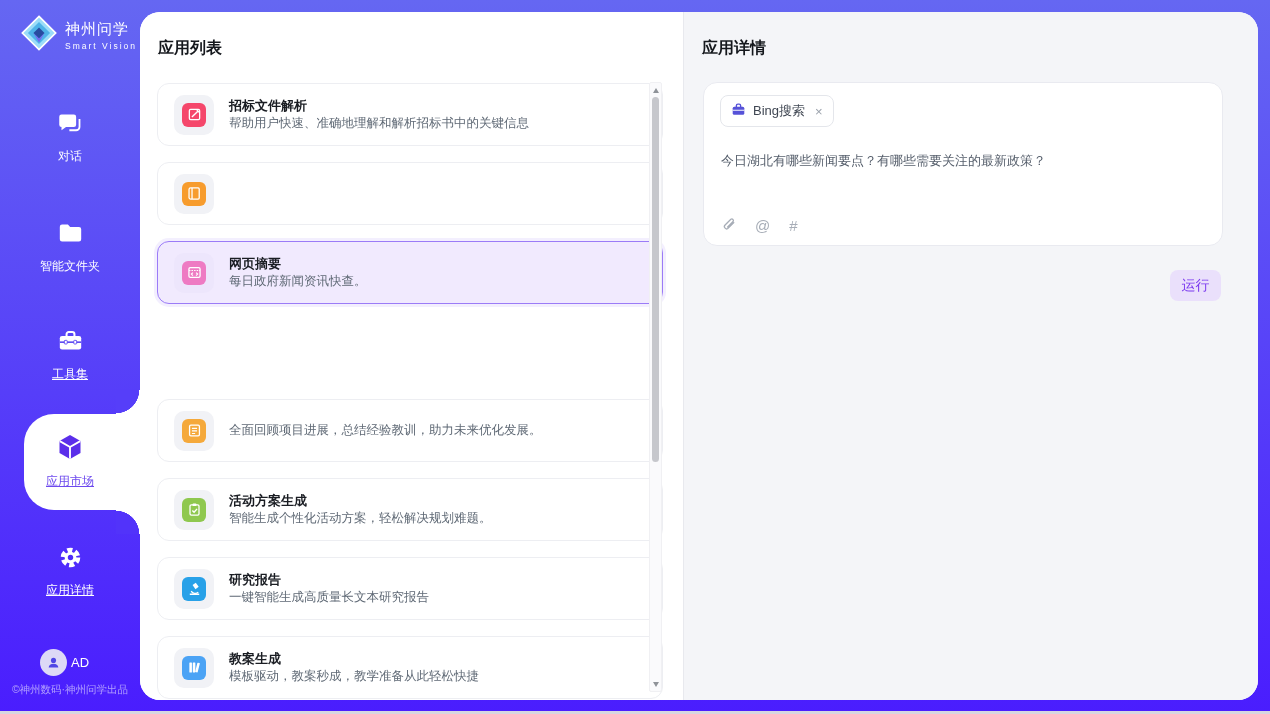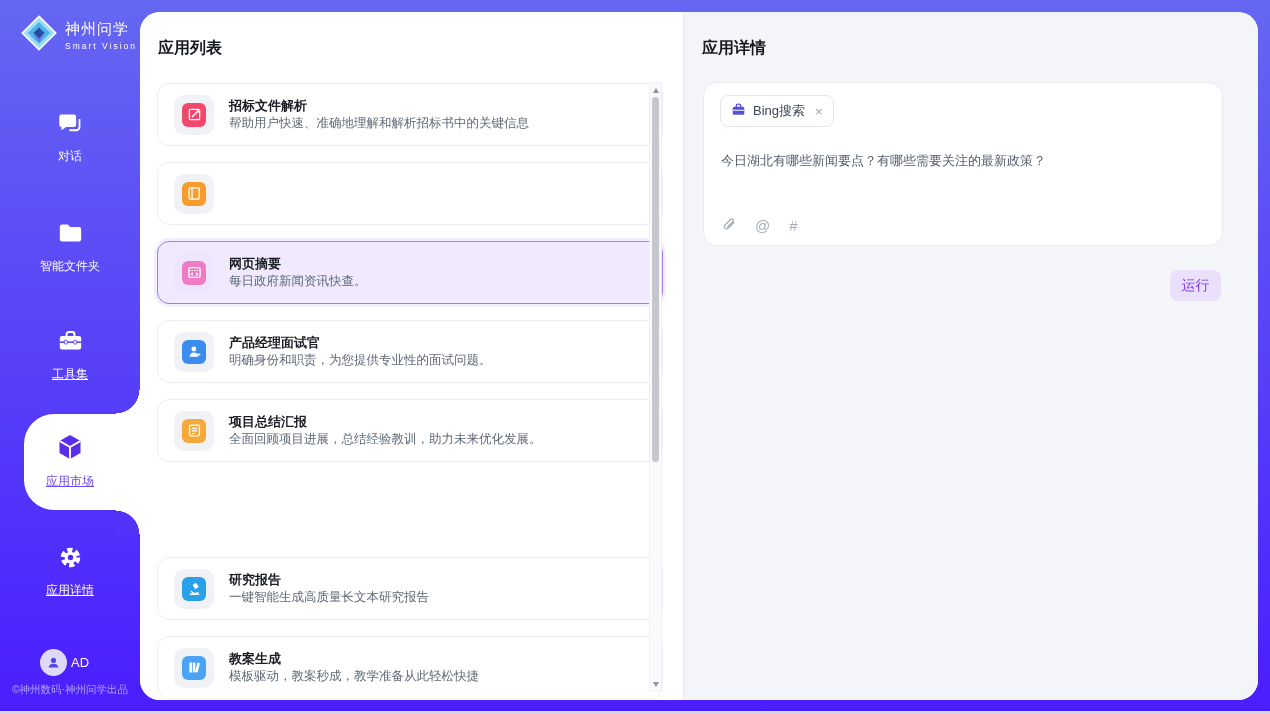--- a/index.html
+++ b/index.html
@@ -203,51 +203,50 @@
             <path d="M5.5 7.1 4.1 8.5l1.4 1.4M8.5 7.1l1.4 1.4-1.4 1.4" stroke="#fff" stroke-width="1.1" fill="none"></path>
           </svg>
         </span>
       </span>
       <span class="card-text">
         <div class="t">网页摘要</div>
         <div class="d">每日政府新闻资讯快查。</div>
       </span>
     </div>
 
-    <div class="card c4">
-      <span class="tile">
-        <span class="glyph" style="background-color: rgb(60, 140, 240);">
-          <svg width="15" height="15" viewBox="0 0 14 14">
-            <circle cx="6.4" cy="4.6" r="2.3" fill="#fff"></circle>
-            <path d="M2.4 12a4 4 0 0 1 8 0z" fill="#fff"></path>
-            <rect x="9.4" y="8.8" width="3" height="2" rx=".4" fill="#fff" opacity=".85"></rect>
-          </svg>
-        </span>
-      </span>
-      <span class="card-text">
-        <div class="t">产品经理面试官</div>
-        <div class="d">明确身份和职责，为您提供专业性的面试问题。</div>
-      </span>
-    </div>
 
     <div class="card c5">
       <span class="tile">
         <span class="glyph" style="background-color: rgb(245, 169, 59);">
           <svg width="15" height="15" viewBox="0 0 14 14">
             <rect x="2.4" y="2" width="9.2" height="10" rx="1.2" fill="none" stroke="#fff" stroke-width="1.2"></rect>
             <path d="M4.6 5h4.8M4.6 7.4h4.8M4.6 9.8h3" stroke="#fff" stroke-width="1.1"></path>
           </svg>
         </span>
       </span>
       <span class="card-text">
-        <div class="t">项目总结汇报</div>
         <div class="d">全面回顾项目进展，总结经验教训，助力未来优化发展。</div>
       </span>
     </div>
 
+    <div class="card c6">
+      <span class="tile">
+        <span class="glyph" style="background-color: rgb(143, 200, 79);">
+          <svg width="15" height="15" viewBox="0 0 14 14">
+            <rect x="2.8" y="2.6" width="8.4" height="9.6" rx="1.2" fill="none" stroke="#fff" stroke-width="1.2"></rect>
+            <rect x="5.2" y="1.4" width="3.6" height="2.4" rx=".8" fill="#fff"></rect>
+            <path d="M5 8l1.6 1.6 2.8-3.2" stroke="#fff" stroke-width="1.3" fill="none"></path>
+          </svg>
+        </span>
+      </span>
+      <span class="card-text">
+        <div class="t">活动方案生成</div>
+        <div class="d">智能生成个性化活动方案，轻松解决规划难题。</div>
+      </span>
+    </div>
 
     <div class="card c7">
       <span class="tile">
         <span class="glyph" style="background-color: rgb(40, 161, 232);">
           <svg width="15" height="15" viewBox="0 0 14 14">
             <path d="M8.2 1.6 10.9 5.4 7.9 7.6 5.2 3.8z" fill="#fff"></path>
             <path d="M3.9 9.4a4.4 4.4 0 0 0 6.6 1.2" stroke="#fff" fill="none" stroke-width="1.2"></path>
             <path d="M2.6 12.3h8.8" stroke="#fff" stroke-width="1.3"></path>
           </svg>
         </span>

